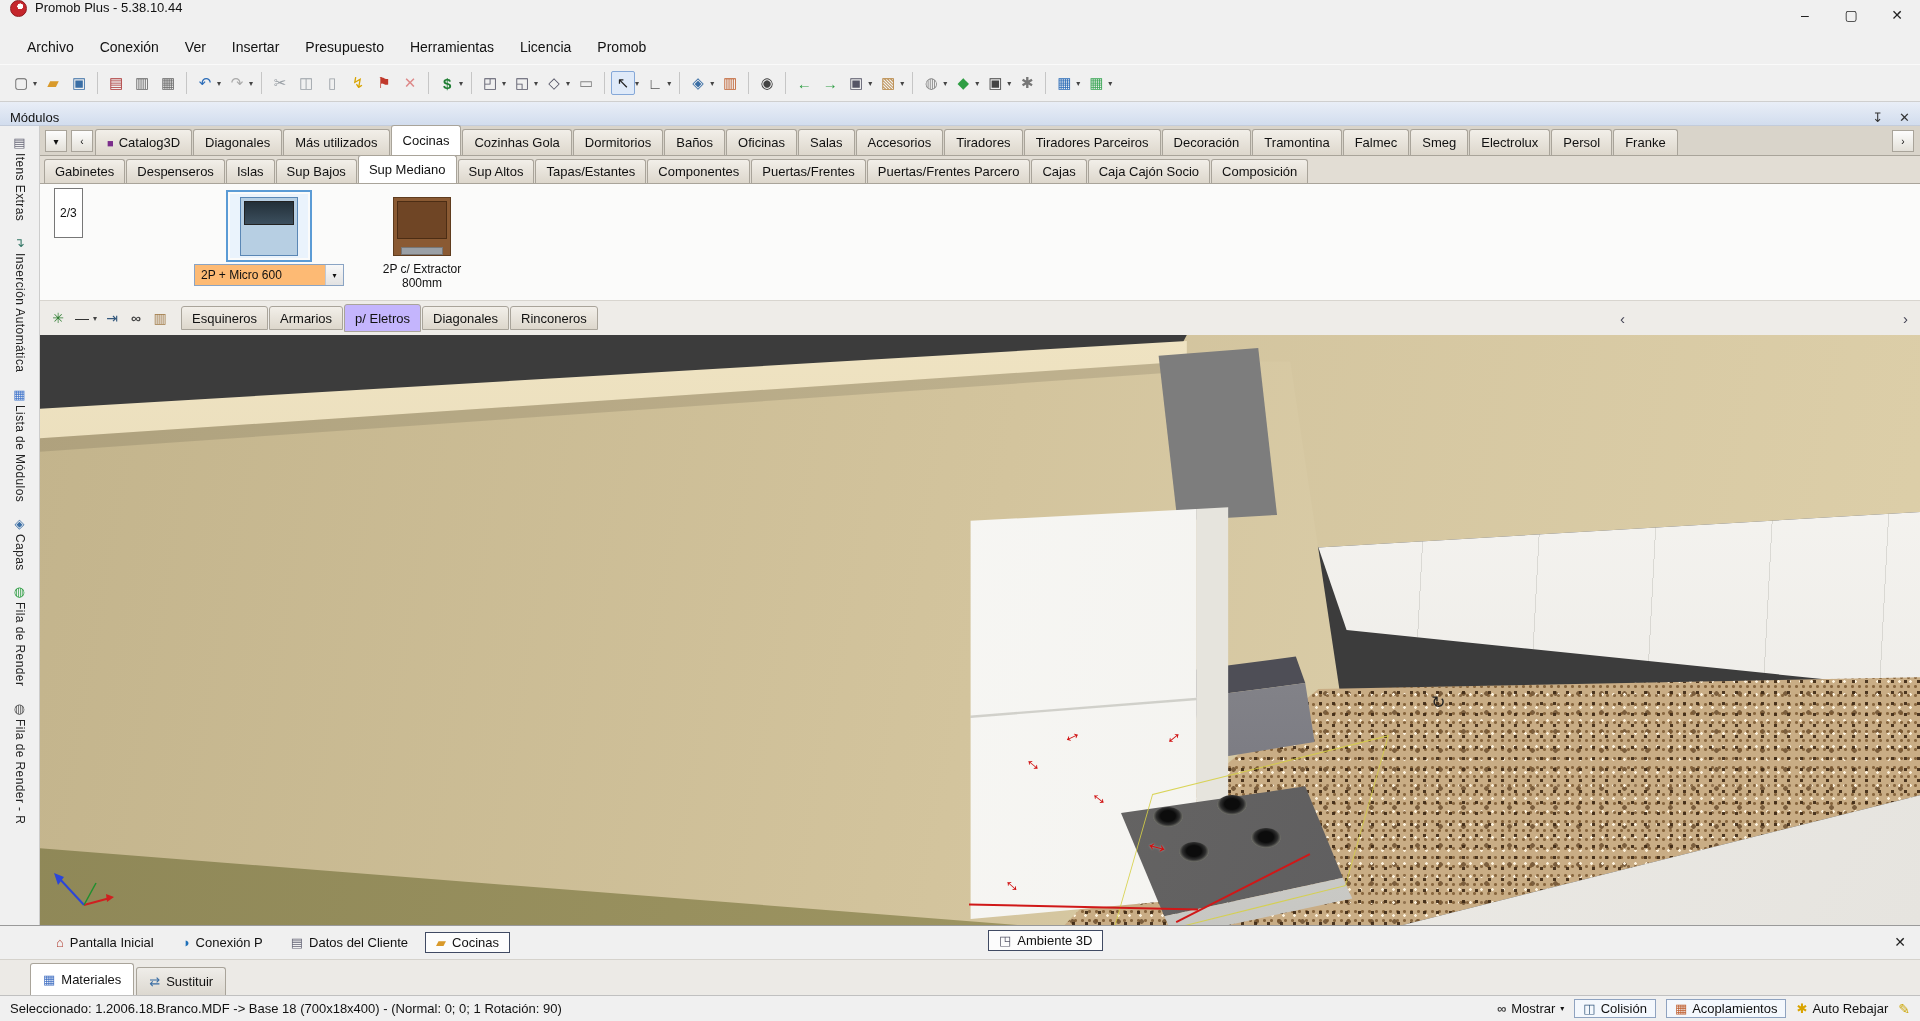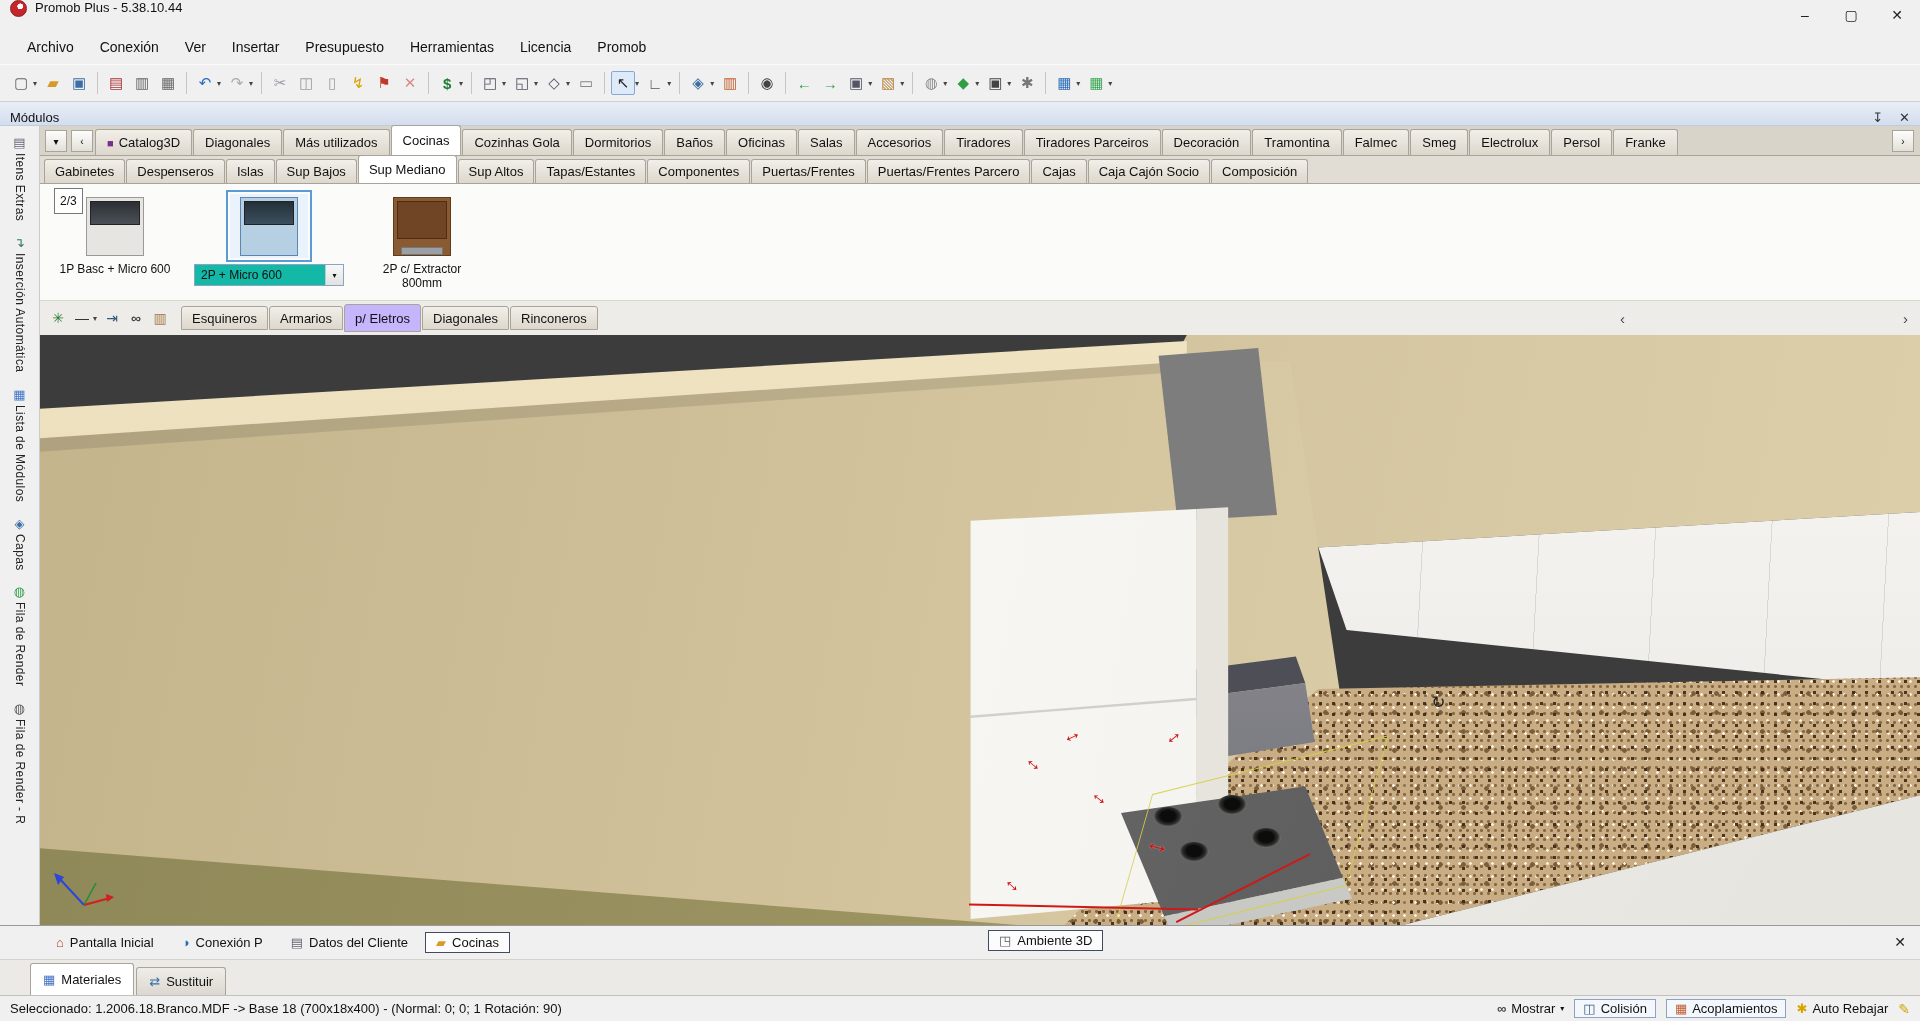--- a/index.html
+++ b/index.html
@@ -33,34 +33,34 @@
   .arrow-btn { width:22px; height:22px; border:1px solid #a9a49a; background:linear-gradient(#fdfdfd,#e3e0d8); display:flex; align-items:center; justify-content:center; margin:0 2px 3px 2px; font-size:10px; }
   .ctab { padding:0 11px; height:26px; display:flex; align-items:center; gap:5px; background:linear-gradient(#f2efe9,#ddd7cc); border:1px solid #a9a49a; border-bottom:none; border-radius:3px 3px 0 0; margin-right:1px; white-space:nowrap; font-size:13px; }
   .ctab.sel { background:#fff; height:30px; position:relative; z-index:2; }
   .scrollr { margin-left:auto; margin-right:6px; }
 
   .cat2-row { position:absolute; top:156px; left:40px; right:0; height:28px; background:#e2ddd4; border-bottom:1px solid #a9a49a; display:flex; align-items:flex-end; padding-left:4px; }
   .c2tab { padding:0 10px; height:24px; display:flex; align-items:center; background:linear-gradient(#f2efe9,#ddd7cc); border:1px solid #a9a49a; border-bottom:none; border-radius:3px 3px 0 0; margin-right:1px; white-space:nowrap; font-size:13px; }
   .c2tab.sel { background:#fff; height:28px; position:relative; z-index:2; }
 
   .thumb-area { position:absolute; top:184px; left:40px; right:0; height:116px; background:#fbfbfa; }
-  .page-ind { position:absolute; left:14px; top:4px; border:1px solid #777; padding:5px 5px; font-size:12px; background:#fff; }
+  .page-ind { position:absolute; left:14px; top:4px; border:1px solid #777; padding:17px 5px; font-size:12px; background:#fff; }
   .thumb { position:absolute; top:10px; width:130px; display:flex; flex-direction:column; align-items:center; }
   .t1 { left:10px; } .t2 { left:164px; } .t3 { left:317px; }
   .timg { width:78px; height:64px; position:relative; margin-bottom:4px; }
   .timg.selimg { outline:2px solid #5b9bd5; outline-offset:2px; background:#eaf3fc; }
   .tbody { position:absolute; left:10px; right:10px; top:3px; bottom:2px; background:#e7e5e1; border:1px solid #999; }
   .tmicro { position:absolute; left:14px; right:14px; top:7px; height:24px; background:linear-gradient(#2c3034,#4a5056); border:1px solid #222; }
   .t2 .tbody { background:#b7cfe3; border-color:#5a87b5; }
   .t2 .tmicro { background:linear-gradient(#233039,#3c4f5e); }
   .t3 .tbody { background:#8a5a33; border-color:#5f3c1e; }
   .t3 .tmicro { background:#6f4525; height:38px; border-color:#4c2d14; }
   .thood { position:absolute; left:18px; right:18px; bottom:3px; height:8px; background:#9aa0a6; border:1px solid #777; }
   .tlabel { font-size:12px; text-align:center; line-height:14px; color:#111; }
-  .combo { width:150px; height:22px; border:1px solid #8aa4c4; background:#14b8a6; display:flex; align-items:center; padding-left:6px; font-size:12px; margin-top:2px; }
+  .combo { width:150px; height:22px; border:1px solid #8aa4c4; background:#fdba74; display:flex; align-items:center; padding-left:6px; font-size:12px; margin-top:2px; }
   .combo-caret { margin-left:auto; width:18px; height:100%; border-left:1px solid #c0c8d4; display:flex; align-items:center; justify-content:center; font-size:8px; background:linear-gradient(#f8f8f8,#e2e2e2); }
 
   .sub-row { position:absolute; top:300px; left:40px; right:0; height:35px; background:#eeece8; border-top:1px solid #d8d5cf; display:flex; align-items:center; padding-left:6px; }
   .sti { min-width:22px; height:22px; display:flex; align-items:center; justify-content:center; font-size:14px; margin:0 1px; }
   .stab { padding:0 10px; height:24px; display:flex; align-items:center; background:linear-gradient(#f2efe9,#ddd7cc); border:1px solid #a9a49a; border-radius:3px 3px 0 0; margin-right:1px; font-size:13px; }
   .stab.sel { background:#c4b5fd; height:28px; }
   .sub-chev-l { position:absolute; right:295px; color:#445; font-size:15px; }
   .sub-chev-r { position:absolute; right:12px; color:#445; font-size:15px; }
 
   
@@ -261,27 +261,20 @@
     <div class="c2tab">Componentes</div>
     <div class="c2tab">Puertas/Frentes</div>
     <div class="c2tab">Puertas/Frentes Parcero</div>
     <div class="c2tab">Cajas</div>
     <div class="c2tab">Caja Cajón Socio</div>
     <div class="c2tab">Composición</div>
   </div>
 
   <div class="thumb-area">
     <span class="page-ind">2/3</span>
-    <div class="thumb t1">
-      <div class="timg">
-        <div class="tbody"></div>
-        <div class="tmicro"></div>
-      </div>
-      <div class="tlabel">1P Basc + Micro 600</div>
-    </div>
     <div class="thumb t2">
       <div class="timg selimg">
         <div class="tbody"></div>
         <div class="tmicro"></div>
       </div>
       <div class="combo">
         <span>2P + Micro 600</span>
         <span class="combo-caret">▾</span>
       </div>
     </div>

